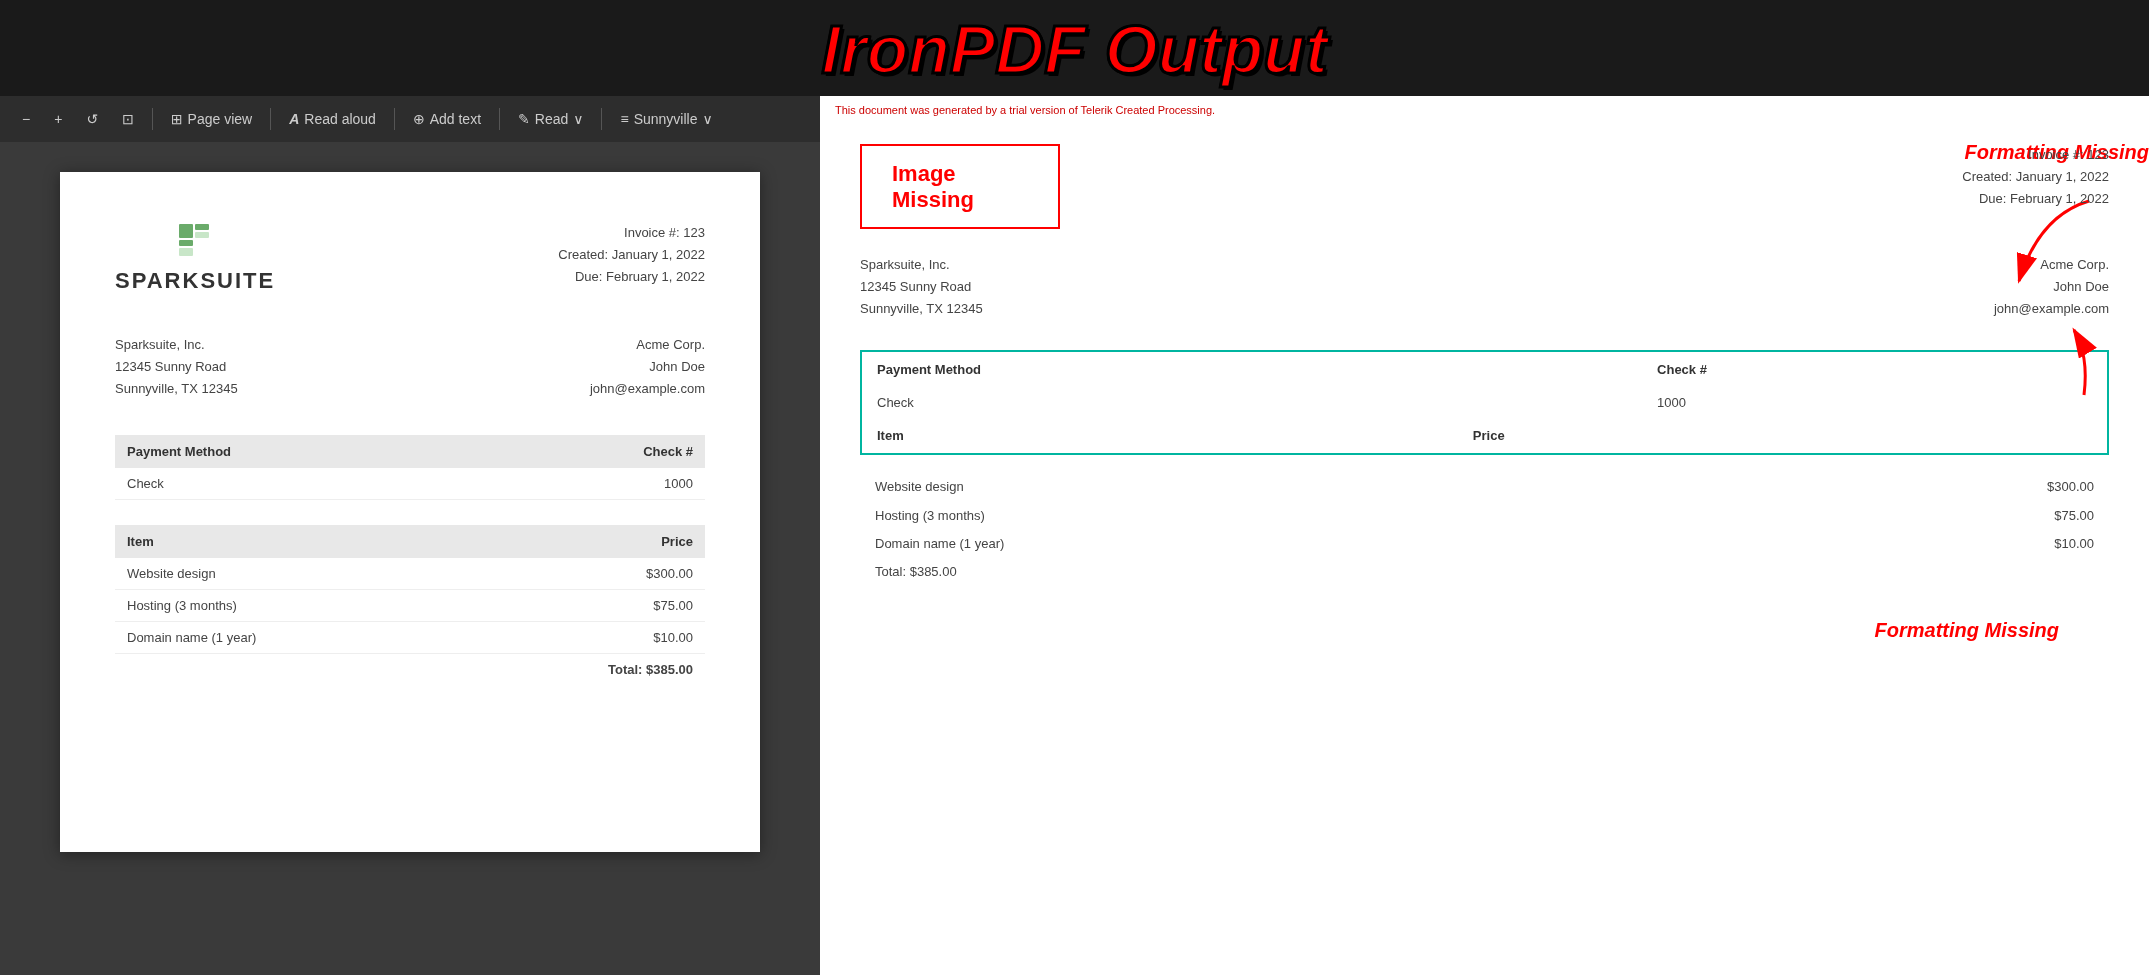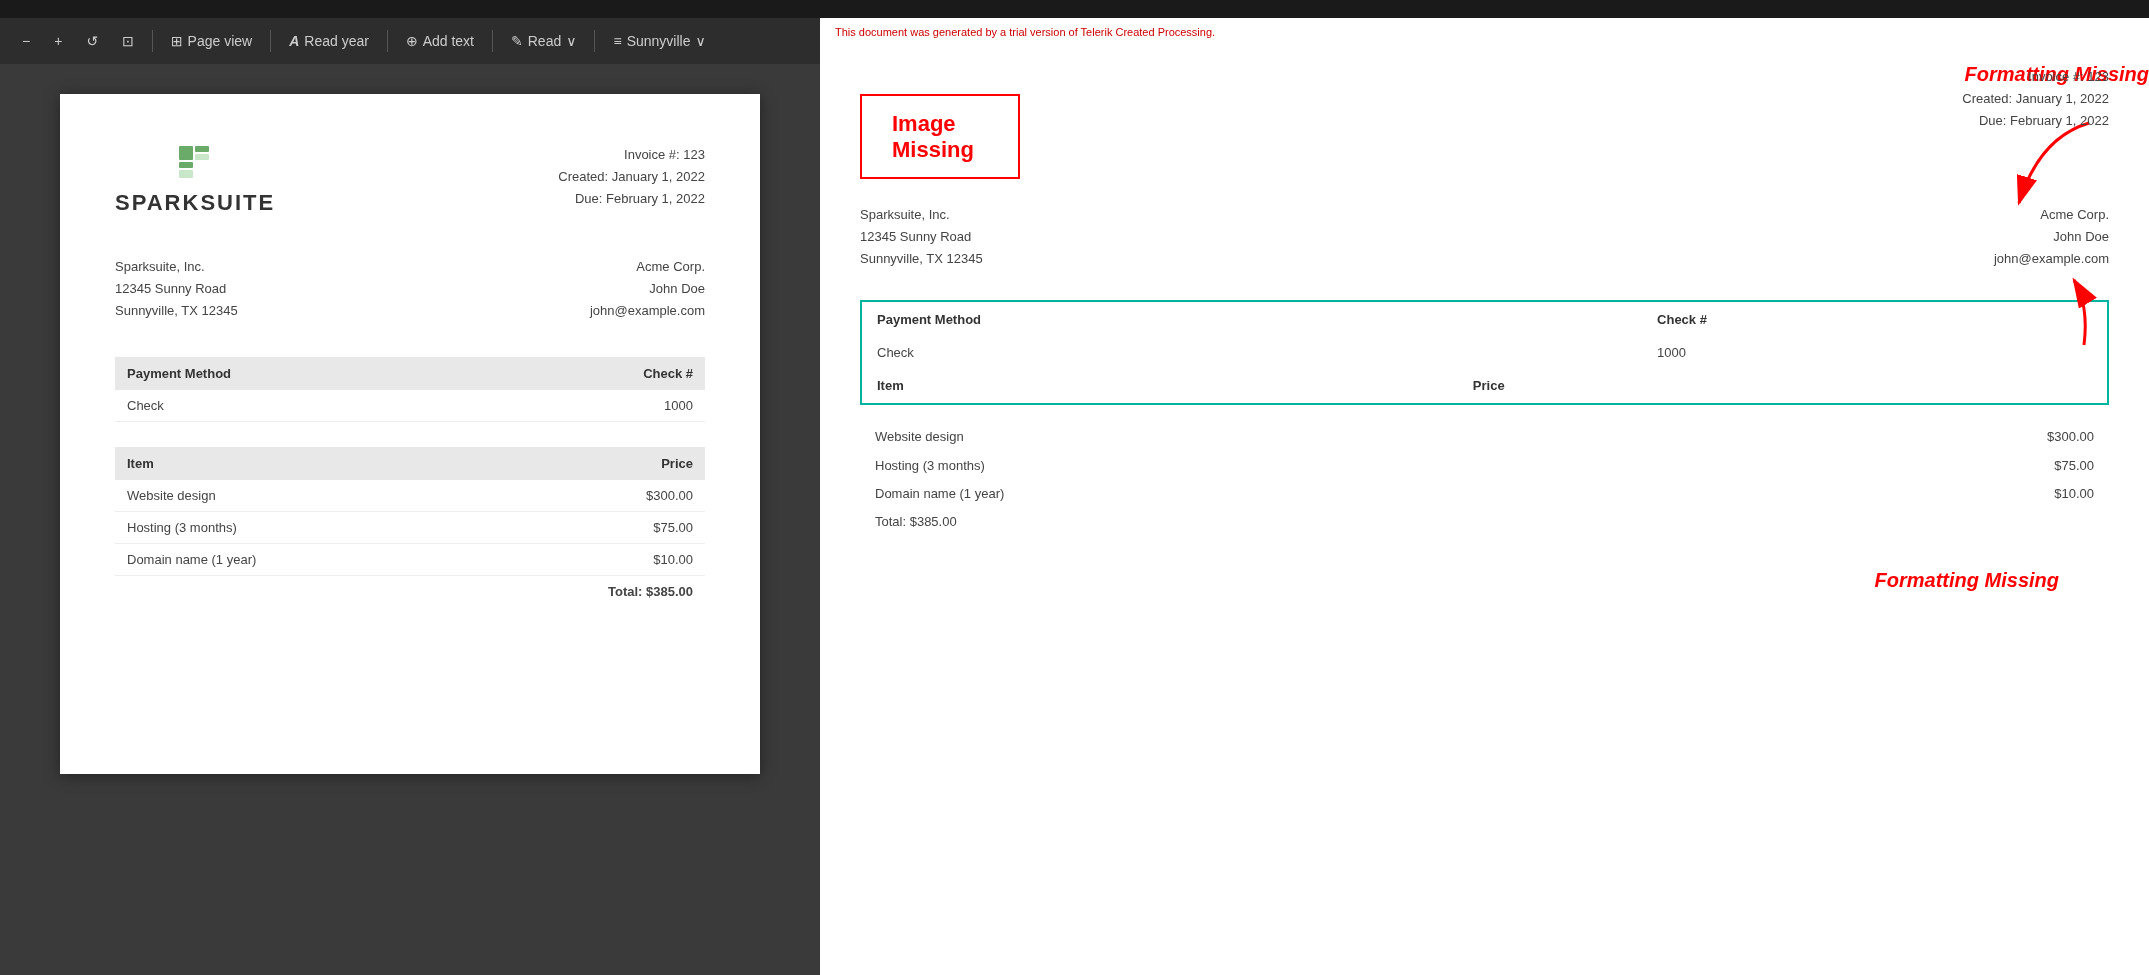--- a/index.html
+++ b/index.html
@@ -257,26 +257,25 @@
       margin-bottom: 25px;
       position: relative;
     }
 
     .image-missing-box {
       border: 2px solid red;
       padding: 20px 30px;
       color: red;
       font-size: 22px;
       font-weight: bold;
-      width: 160px;
+      width: 200px;
       height: 85px;
       display: flex;
       align-items: center;
       justify-content: center;
-      margin-top: 28px;
     }
 
     .telerik-invoice-meta {
       text-align: right;
       font-size: 13px;
       color: #444;
       line-height: 1.7;
     }
 
     .formatting-missing-top {
@@ -362,20 +361,21 @@
       font-weight: bold;
       text-align: right;
       margin-top: 10px;
     }
 
   </style>
 </head>
 <body>
 
 <div class="title-bar">
+  <span class="title-ironpdf">IronPDF Output</span>
 </div>
 
 <div class="main-content">
 
   <div class="left-panel">
 
     <div class="pdf-toolbar">
       <button class="toolbar-btn">
         <span>−</span>
       </button>
@@ -389,21 +389,21 @@
         <span>⊡</span>
       </button>
       <div class="toolbar-divider"></div>
       <button class="toolbar-btn">
         <span>⊞</span>
         <span>Page view</span>
       </button>
       <div class="toolbar-divider"></div>
       <button class="toolbar-btn">
         <span style="font-style:italic;font-weight:bold;">A</span>
-        <span>Read year</span>
+        <span>Read aloud</span>
       </button>
       <div class="toolbar-divider"></div>
       <button class="toolbar-btn">
         <span>⊕</span>
         <span>Add text</span>
       </button>
       <div class="toolbar-divider"></div>
       <button class="toolbar-btn">
         <span>✎</span>
         <span>Read</span>

